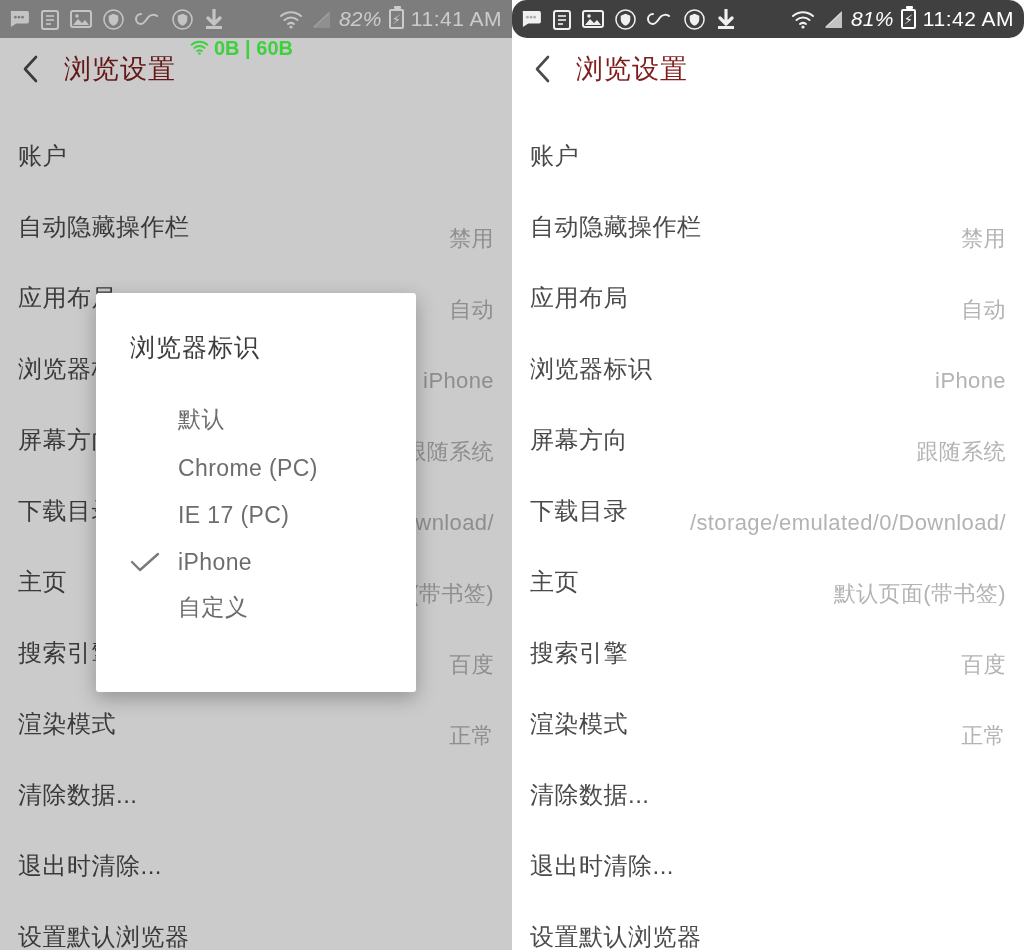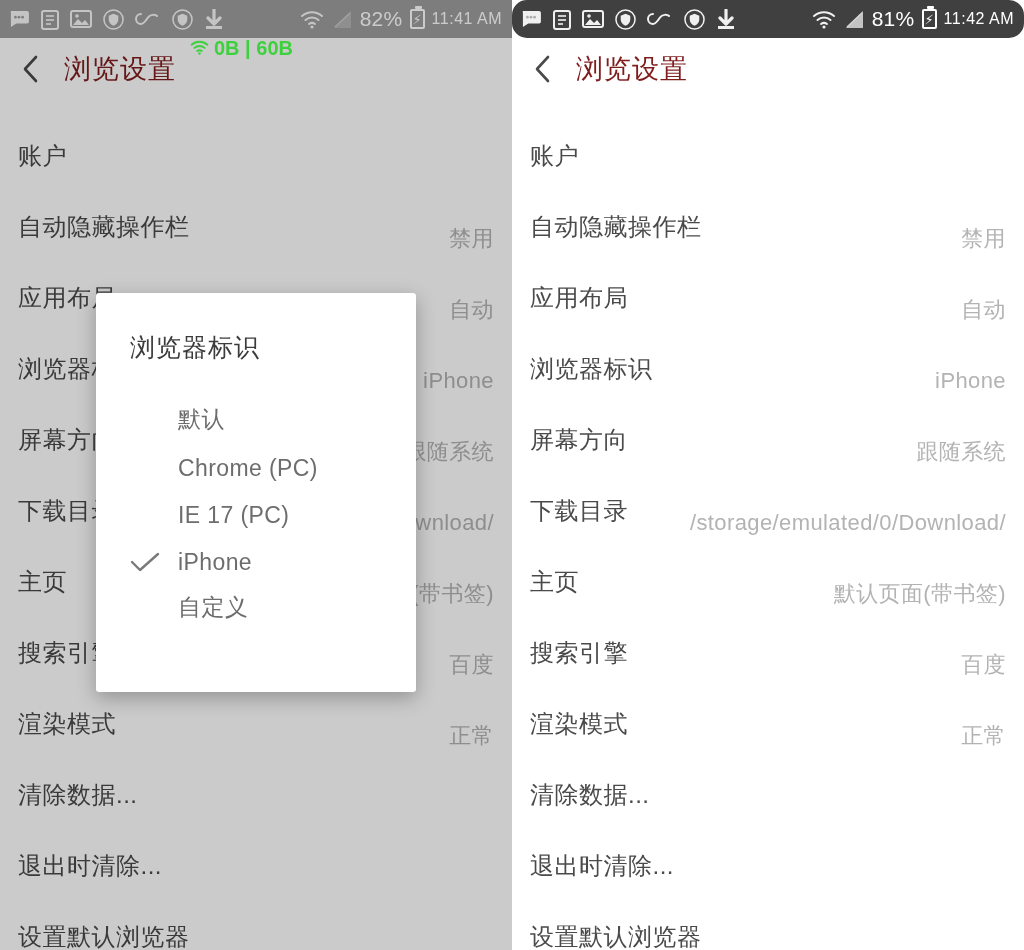--- a/index.html
+++ b/index.html
@@ -25,22 +25,22 @@
     height:38px; width:100%;
     background:#9e9e9e;
     display:flex; align-items:center;
     padding:0 10px 0 8px;
     color:#ffffff;
   }
   .panel.right .statusbar { background:#404040;border-radius:15px; }
   .sb-left { display:flex; align-items:center; gap:11px; flex:1; }
   .sb-right { display:flex; align-items:center; gap:7px; }
   .sb-icon { display:inline-flex; align-items:center; justify-content:center; opacity:.92; }
-  .sb-text { font-size:21px; letter-spacing:.3px; white-space:nowrap; }
-  .sb-time { font-size:16px; letter-spacing:.5px; white-space:nowrap; }
+  .sb-text { font-size:21px; letter-spacing:.3px; white-space:nowrap;font-style:italic; }
+  .sb-time { font-size:21px; letter-spacing:.5px; white-space:nowrap; }
   .batt {
     width:15px; height:20px; border:2px solid #fff; border-radius:2px;
     position:relative; display:inline-flex; align-items:center; justify-content:center;
   }
   .batt:before {
     content:""; position:absolute; top:-5px; left:3px; width:7px; height:3px; background:#fff; border-radius:1px;
   }
   .bolt { font-size:13px; line-height:1; color:#fff; font-weight:bold; }
 
   

